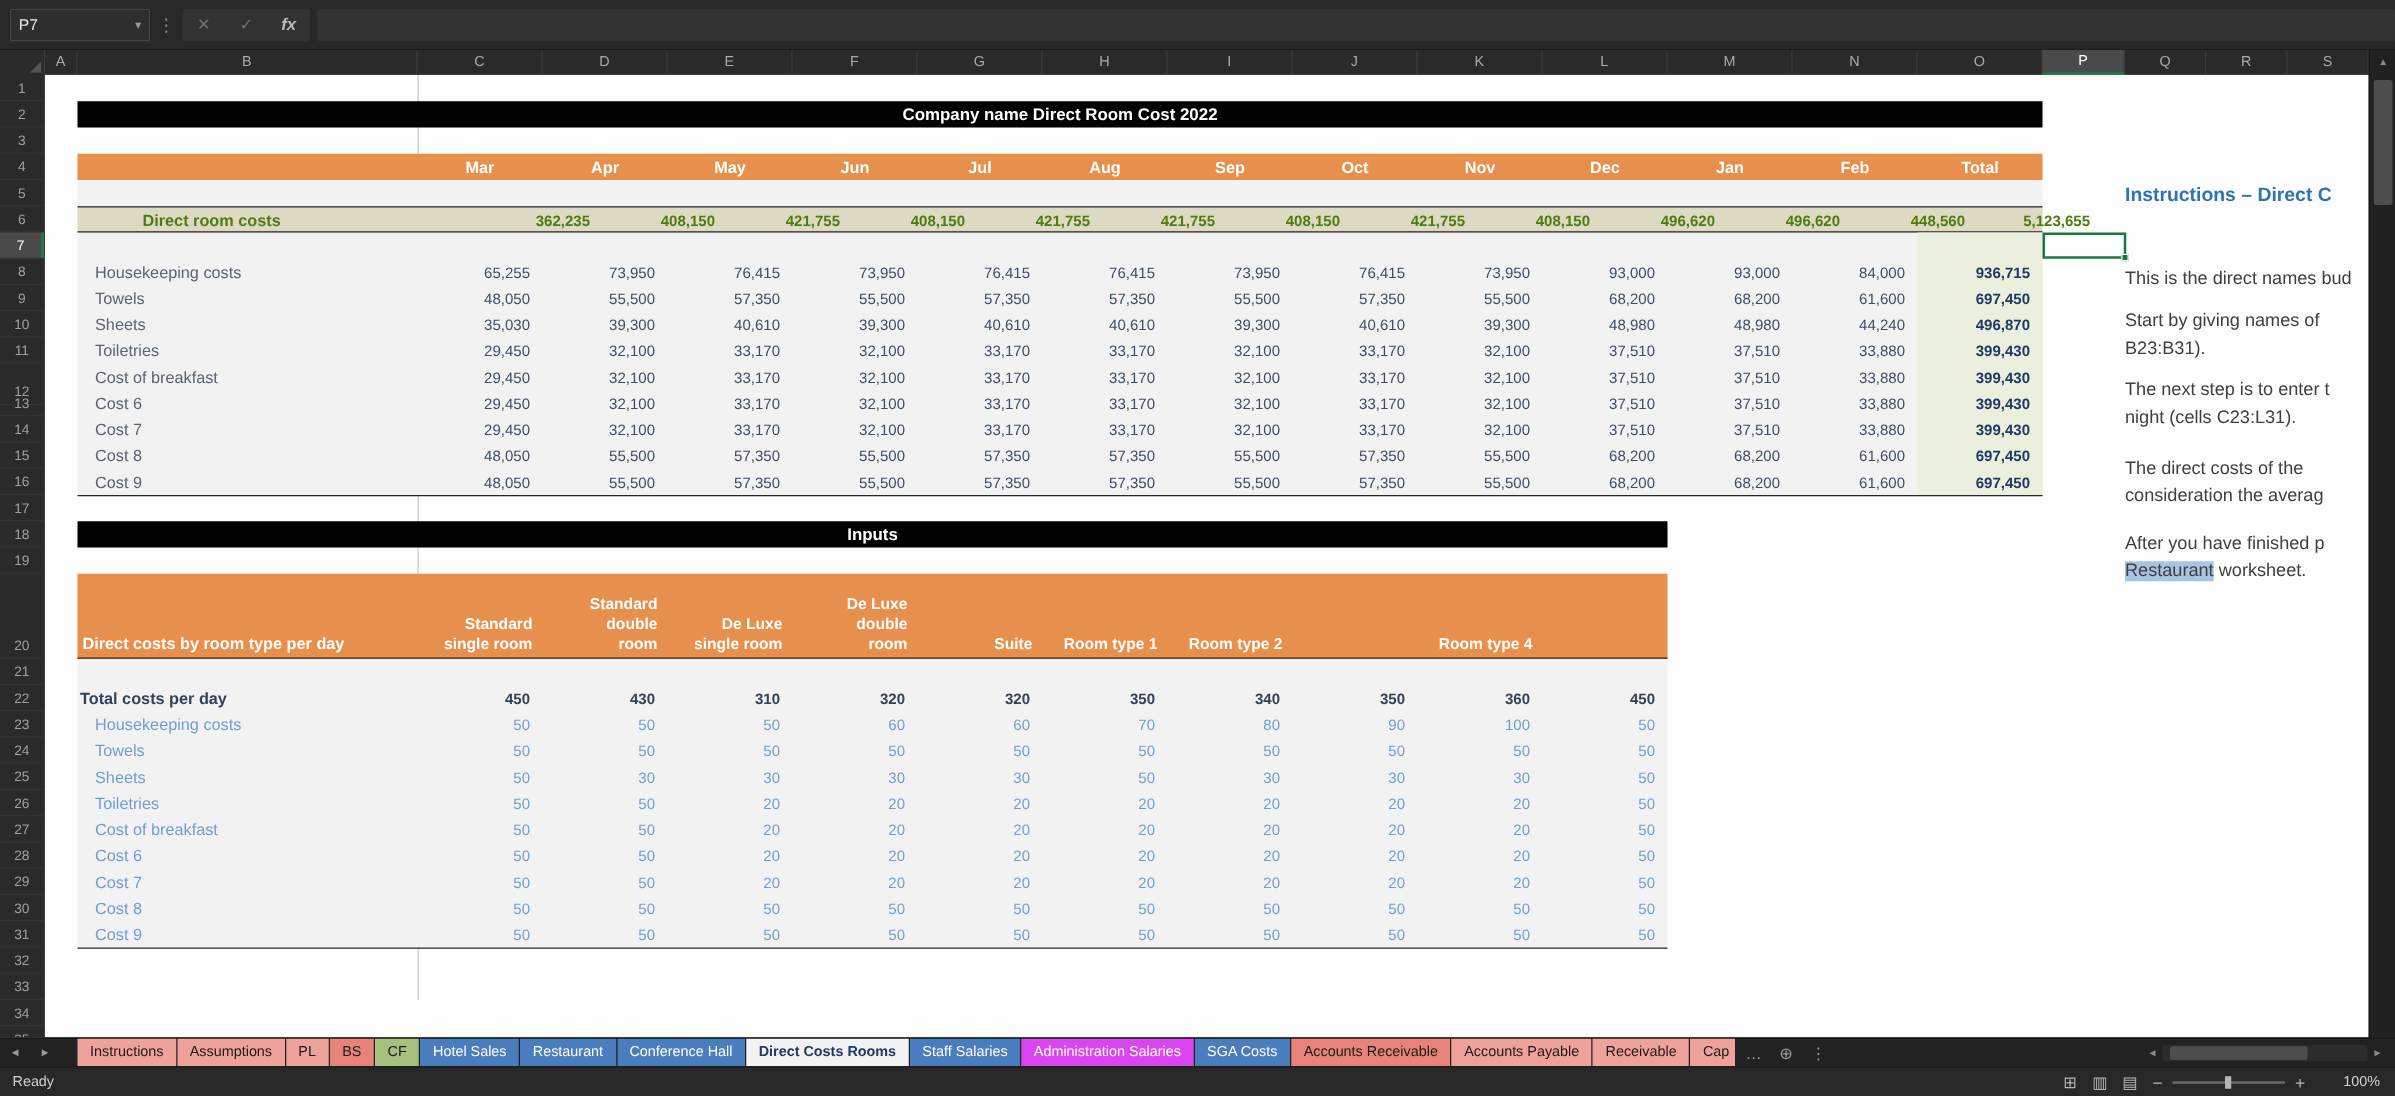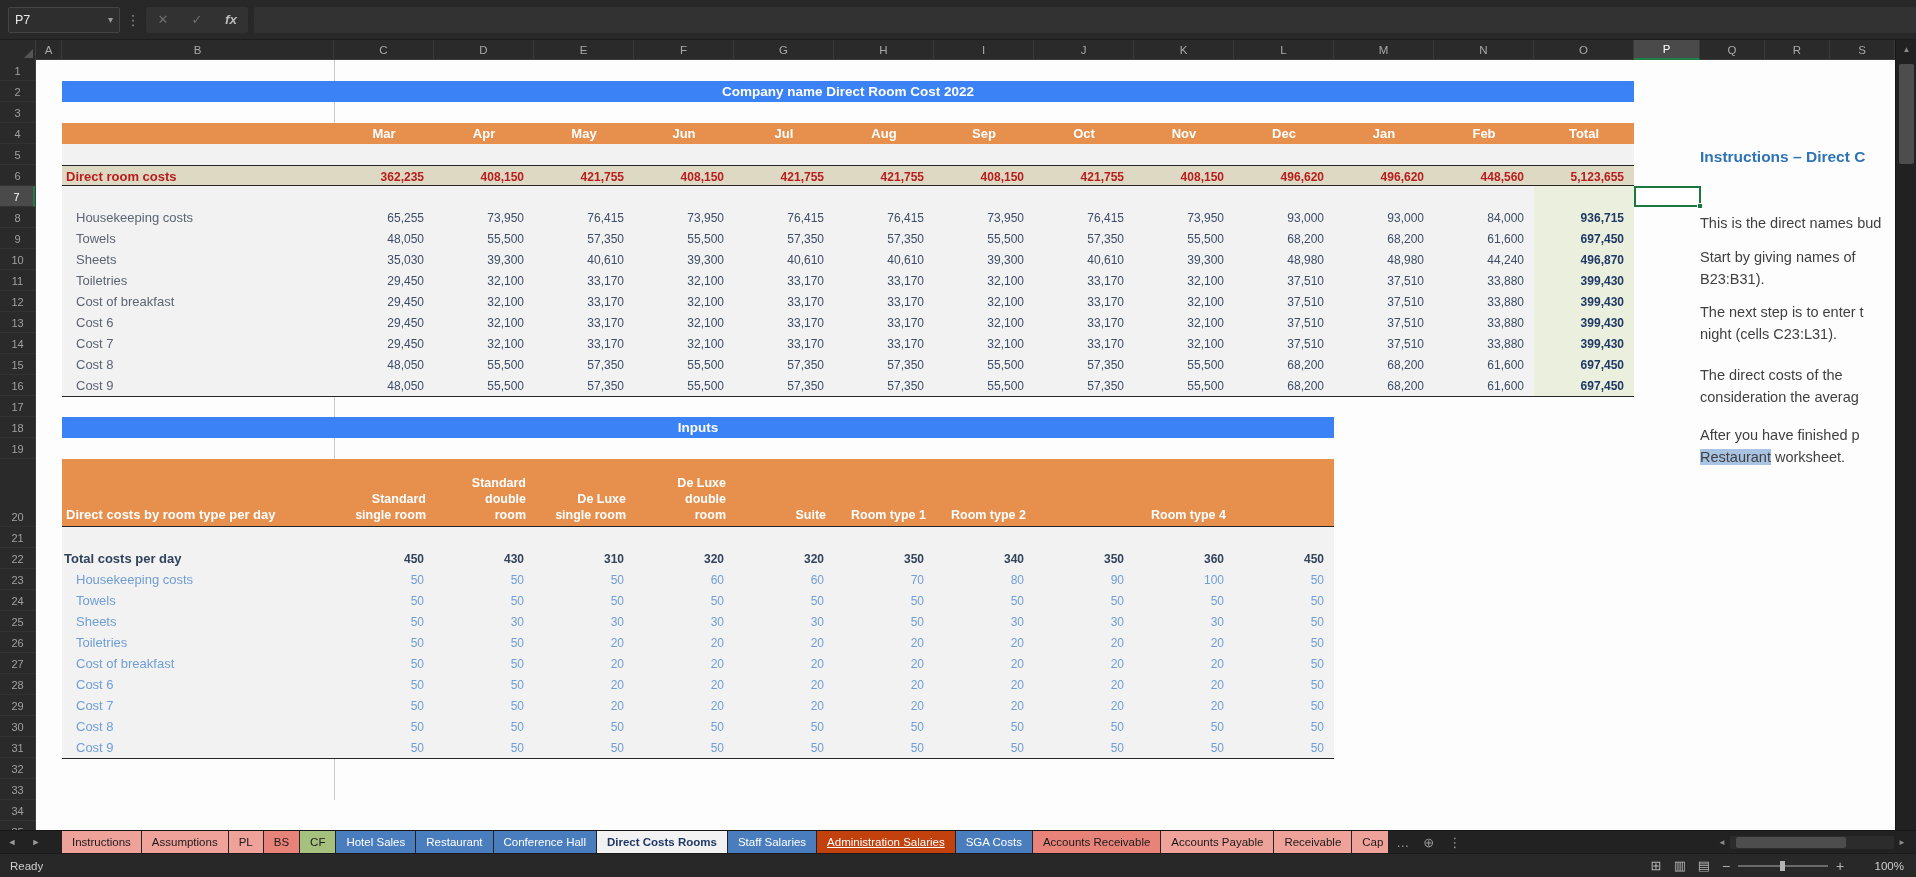--- a/index.html
+++ b/index.html
@@ -39,21 +39,21 @@
   .gutter { position:absolute; left:0; top:0; width:36px; height:770px; background:#2a2a2a;
             border-right:1px solid #3d3d3d; }
   .rownum { position:absolute; left:0; width:35px; color:#a0a0a0; font-size:11px;
             display:flex; align-items:flex-end; justify-content:center;
             border-bottom:1px solid #323232; padding-bottom:3px; }
   .rownum.sel { background:#4a4a4a; color:#fff; border-right:2px solid #1e7e44; }
 
   .gridline-bc { position:absolute; left:334px; top:0; width:1px; height:740px; background:#c9c9c9; }
   .usedbg { position:absolute; background:#f2f2f2; }
 
-  .banner { position:absolute; background:#3b82f6; color:#ffffff; font-weight:700; font-size:13.5px;
+  .banner { position:absolute; background:#000000; color:#ffffff; font-weight:700; font-size:13.5px;
             display:flex; align-items:center; justify-content:center; }
   .title-banner { left:62px; top:21px; width:1572px; height:21px; }
   .inputs-banner { left:62px; top:357px; width:1272px; height:21px; }
 
   .hdr-orange { position:absolute; background:#e78f4d; }
   .mon-hdr { left:62px; top:63px; width:1572px; height:21px; }
   .inp-hdr { left:62px; top:399px; width:1272px; height:68px; border-bottom:1px solid #262626; }
   .mon-cell { position:absolute; top:0; height:21px; color:#fff; font-weight:700; font-size:13px;
               display:flex; align-items:center; justify-content:center; }
   .inp-colhdr { position:absolute; bottom:0; height:68px; color:#fff; font-weight:700; font-size:12.5px;
@@ -66,21 +66,21 @@
                border-top:1px solid #262626; border-bottom:1px solid #262626; }
   .green-band { position:absolute; left:1534px; top:126px; width:100px; height:210px; background:#eaefde; }
   .bline { position:absolute; height:1px; background:#262626; }
   .bline16 { left:62px; top:336px; width:1572px; }
   .bline31 { left:62px; top:698px; width:1272px; }
 
   .srow { position:absolute; height:21px; }
   .cell-lbl { position:absolute; left:0; height:21px; font-size:13px; display:flex; align-items:center; }
   .cell-val { position:absolute; height:21px; font-size:12px; display:flex; align-items:center;
               justify-content:flex-end; padding-right:10px; }
-  .sum-txt   { color:#b91c1c; font-weight:700; }
+  .sum-txt   { color:#4d7c0f; font-weight:700;margin-left:48px; }
   .mlbl      { color:#5a6472; padding-left:14px; }
   .mval      { color:#3d4d66; }
   .mval.tot  { color:#1f3864; font-weight:700; }
   .ilbl-sum  { color:#30435c; font-weight:700; padding-left:2px; }
   .ival-sum  { color:#33435a; font-weight:700; }
   .ilbl-blue { color:#6f9ed6; padding-left:14px; }
   .ival-blue { color:#6f9ed6; }
 
   
   .selcell { position:absolute; left:1634px; top:126px; width:67px; height:21px; background:#ffffff;
@@ -259,21 +259,21 @@
         <div class="rownum" style="top: 21px; height: 21px;">2</div>
         <div class="rownum" style="top: 42px; height: 21px;">3</div>
         <div class="rownum" style="top: 63px; height: 21px;">4</div>
         <div class="rownum" style="top: 84px; height: 21px;">5</div>
         <div class="rownum" style="top: 105px; height: 21px;">6</div>
         <div class="rownum sel" style="top: 126px; height: 21px;">7</div>
         <div class="rownum" style="top: 147px; height: 21px;">8</div>
         <div class="rownum" style="top: 168px; height: 21px;">9</div>
         <div class="rownum" style="top: 189px; height: 21px;">10</div>
         <div class="rownum" style="top: 210px; height: 21px;">11</div>
-        <div class="rownum" style="top: 231px; height: 21px;">12</div>
+        <div class="rownum" style="top: 243px; height: 21px;">12</div>
         <div class="rownum" style="top: 252px; height: 21px;">13</div>
         <div class="rownum" style="top: 273px; height: 21px;">14</div>
         <div class="rownum" style="top: 294px; height: 21px;">15</div>
         <div class="rownum" style="top: 315px; height: 21px;">16</div>
         <div class="rownum" style="top: 336px; height: 21px;">17</div>
         <div class="rownum" style="top: 357px; height: 21px;">18</div>
         <div class="rownum" style="top: 378px; height: 21px;">19</div>
         <div class="rownum" style="top: 399px; height: 68px;">20</div>
         <div class="rownum" style="top: 467px; height: 21px;">21</div>
         <div class="rownum" style="top: 488px; height: 21px;">22</div>
@@ -580,21 +580,21 @@
         <div class="stab" style="background: rgb(239, 162, 154); color: rgb(26, 26, 26);">Instructions</div>
         <div class="stab" style="background: rgb(239, 162, 154); color: rgb(26, 26, 26);">Assumptions</div>
         <div class="stab" style="background: rgb(239, 162, 154); color: rgb(26, 26, 26);">PL</div>
         <div class="stab" style="background: rgb(232, 131, 122); color: rgb(26, 26, 26);">BS</div>
         <div class="stab" style="background: rgb(166, 193, 126); color: rgb(26, 26, 26);">CF</div>
         <div class="stab" style="background: rgb(74, 125, 189); color: rgb(255, 255, 255);">Hotel Sales</div>
         <div class="stab" style="background: rgb(74, 125, 189); color: rgb(255, 255, 255);">Restaurant</div>
         <div class="stab" style="background: rgb(74, 125, 189); color: rgb(255, 255, 255);">Conference Hall</div>
         <div class="stab active" style="background: rgb(242, 242, 242); color: rgb(31, 56, 100);">Direct Costs Rooms</div>
         <div class="stab" style="background: rgb(74, 125, 189); color: rgb(255, 255, 255);">Staff Salaries</div>
-        <div class="stab" style="background: #c2410c; color: rgb(255, 255, 255); text-decoration: underline;">Administration Salaries</div>
+        <div class="stab" style="background: #d946ef; color: rgb(255, 255, 255);">Administration Salaries</div>
         <div class="stab" style="background: rgb(74, 125, 189); color: rgb(255, 255, 255);">SGA Costs</div>
         <div class="stab" style="background: rgb(232, 131, 122); color: rgb(26, 26, 26);">Accounts Receivable</div>
         <div class="stab" style="background: rgb(239, 162, 154); color: rgb(26, 26, 26);">Accounts Payable</div>
         <div class="stab" style="background: rgb(239, 162, 154); color: rgb(26, 26, 26);">Receivable</div>
         <div class="stab clip" style="background: rgb(239, 162, 154); color: rgb(26, 26, 26);">Cap</div>
       </div>
     <div class="tab-etc">…</div>
     <div class="tab-etc">⊕</div>
     <div class="tab-etc">⋮</div>
     <div class="hscroll">

